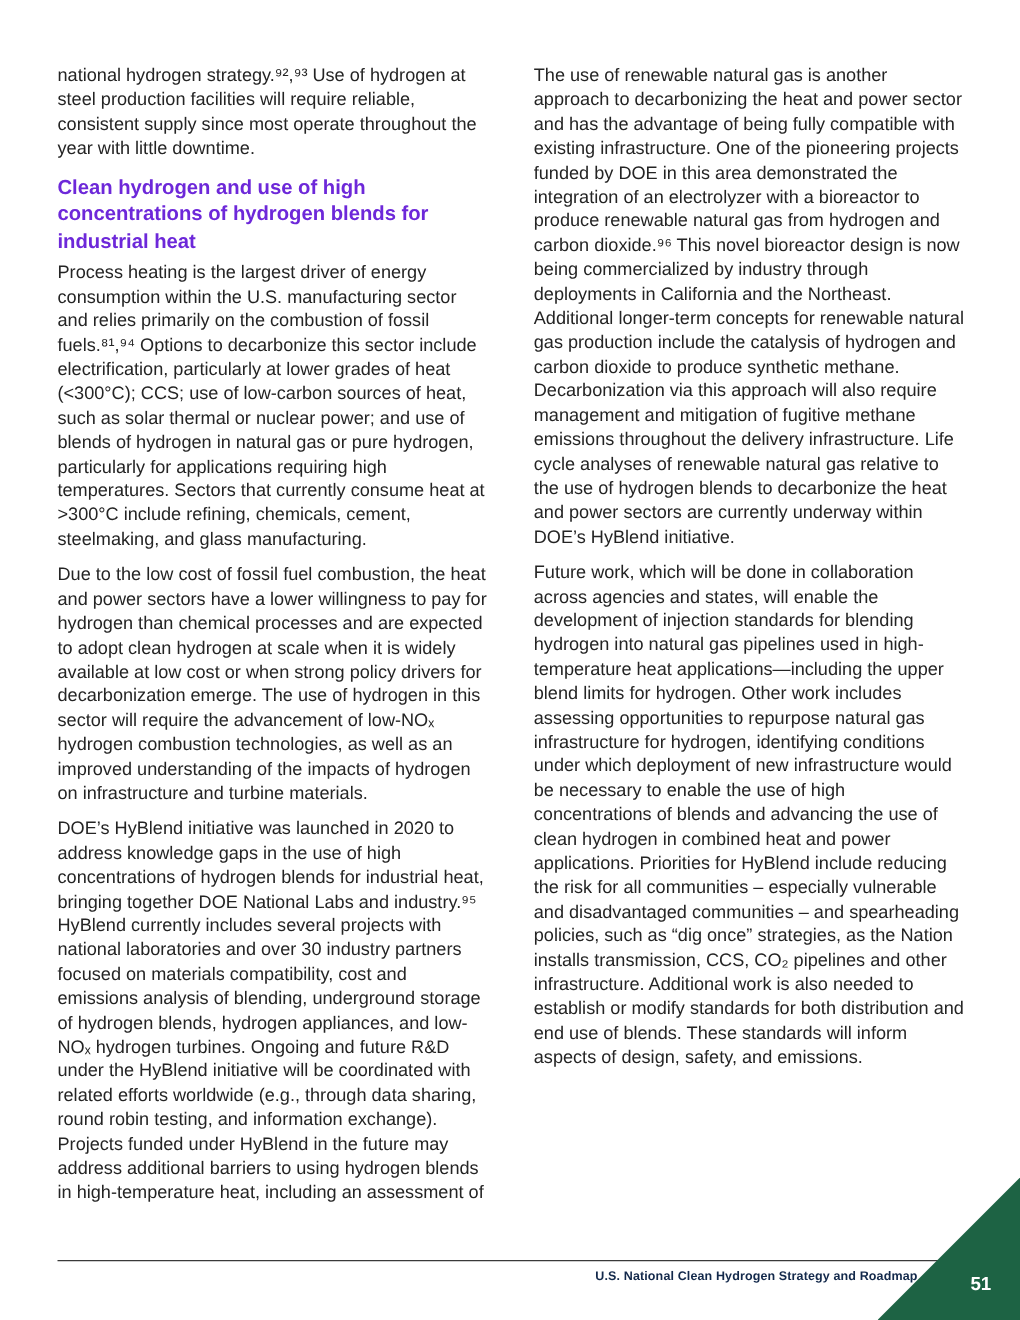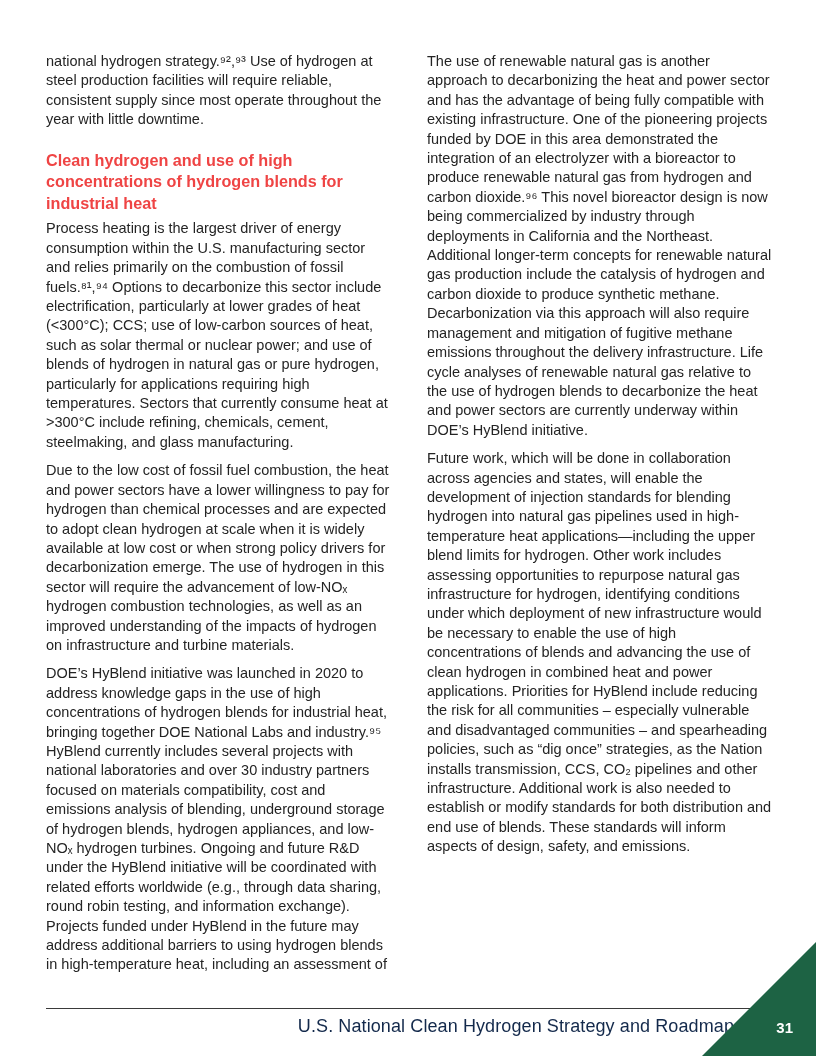--- a/index.html
+++ b/index.html
@@ -28,39 +28,39 @@
     font-size: 14.5px;
     line-height: 19.4px;
     margin: 0 0 9px 0;
     color: #242424;
     text-align: left;
   }
   .section-heading {
     font-size: 16.2px;
     line-height: 21.6px;
     font-weight: bold;
-    color: #ef4444;
-    margin: 20px 0 5px 0;
+    color: #6d28d9;
+    margin: 10px 0 5px 0;
   }
   .footer {
     position: absolute;
     left: 46px;
     top: 1008px;
     width: 724px;
   }
   .footer-rule {
     border-top: 1.2px solid #3a3a3a;
     height: 0;
   }
   .footer-title {
     text-align: right;
     padding-right: 36px;
     padding-top: 7px;
-    font-size: 18px;
-    font-weight: normal;
+    font-size: 10px;
+    font-weight: bold;
     color: #13294B;
     letter-spacing: 0.1px;
   }
   .corner-triangle {
     position: absolute;
     right: 0;
     bottom: 0;
     width: 114px;
     height: 114px;
     background: #1D6344;
@@ -97,15 +97,15 @@
     </div>
 
   </div>
 
   <div class="footer">
     <div class="footer-rule"></div>
     <div class="footer-title">U.S. National Clean Hydrogen Strategy and Roadmap</div>
   </div>
 
   <div class="corner-triangle"></div>
-  <div class="page-number">31</div>
+  <div class="page-number">51</div>
 
 </div>
 
 </body></html>

